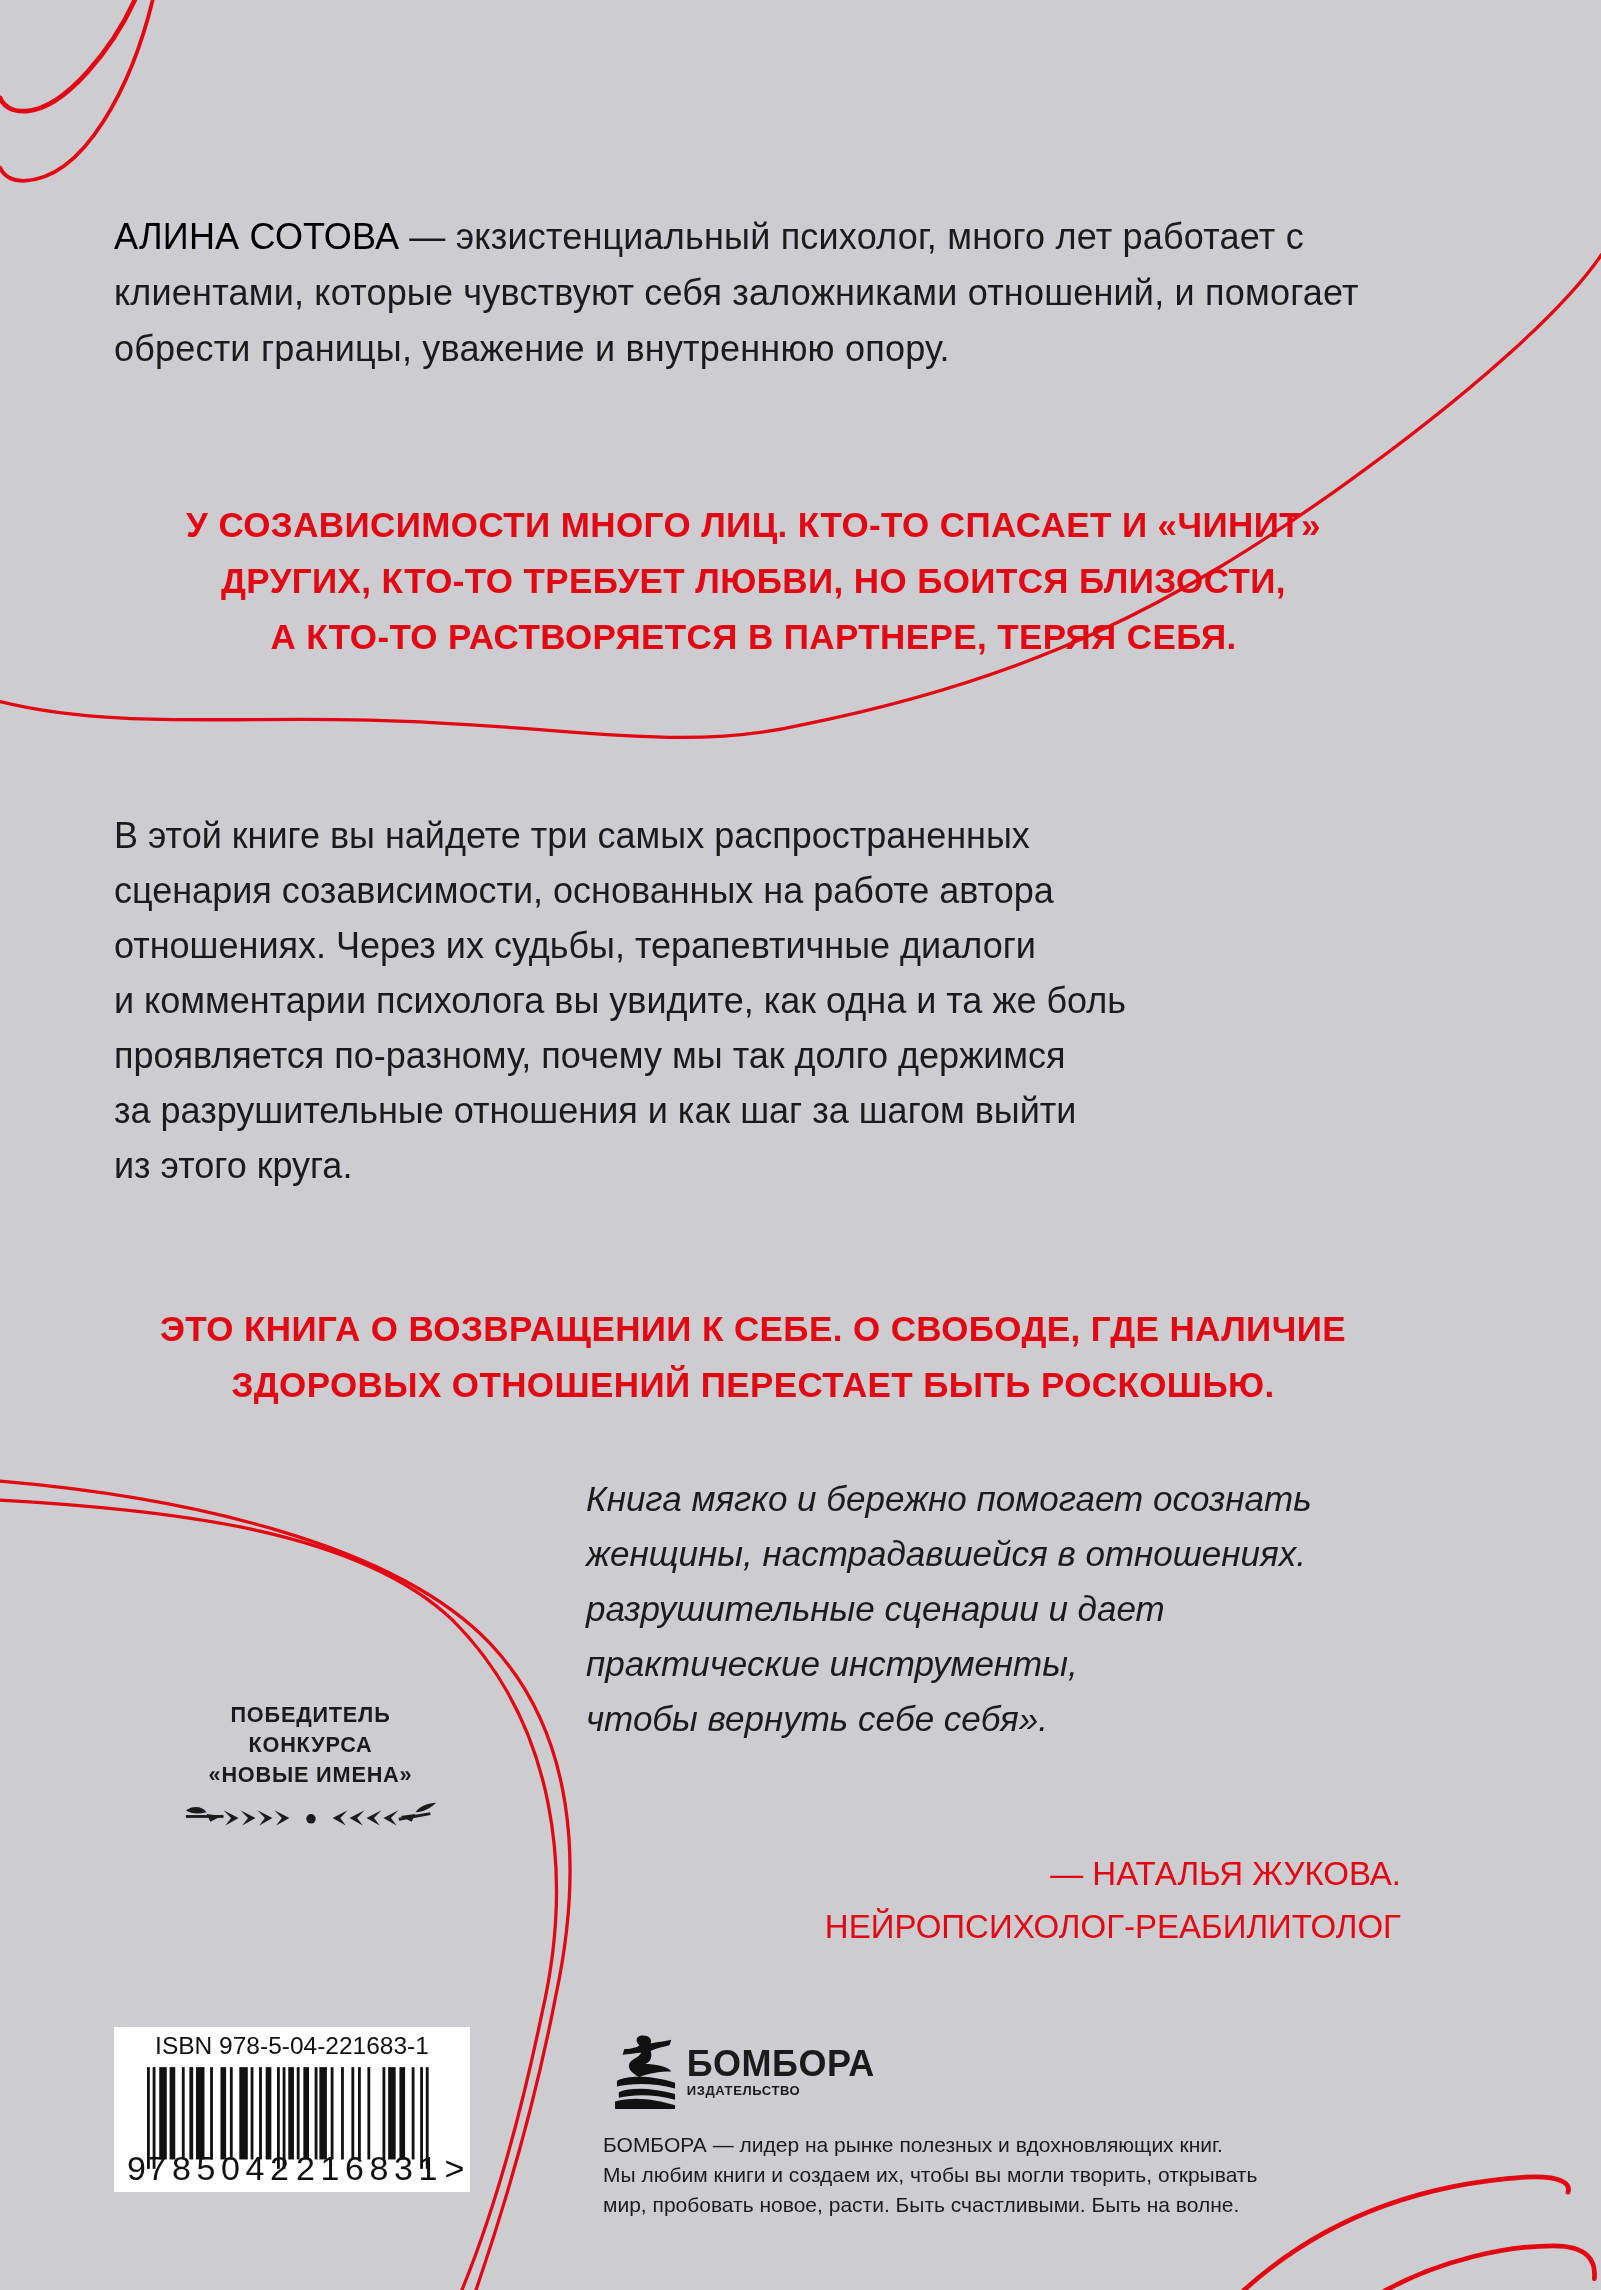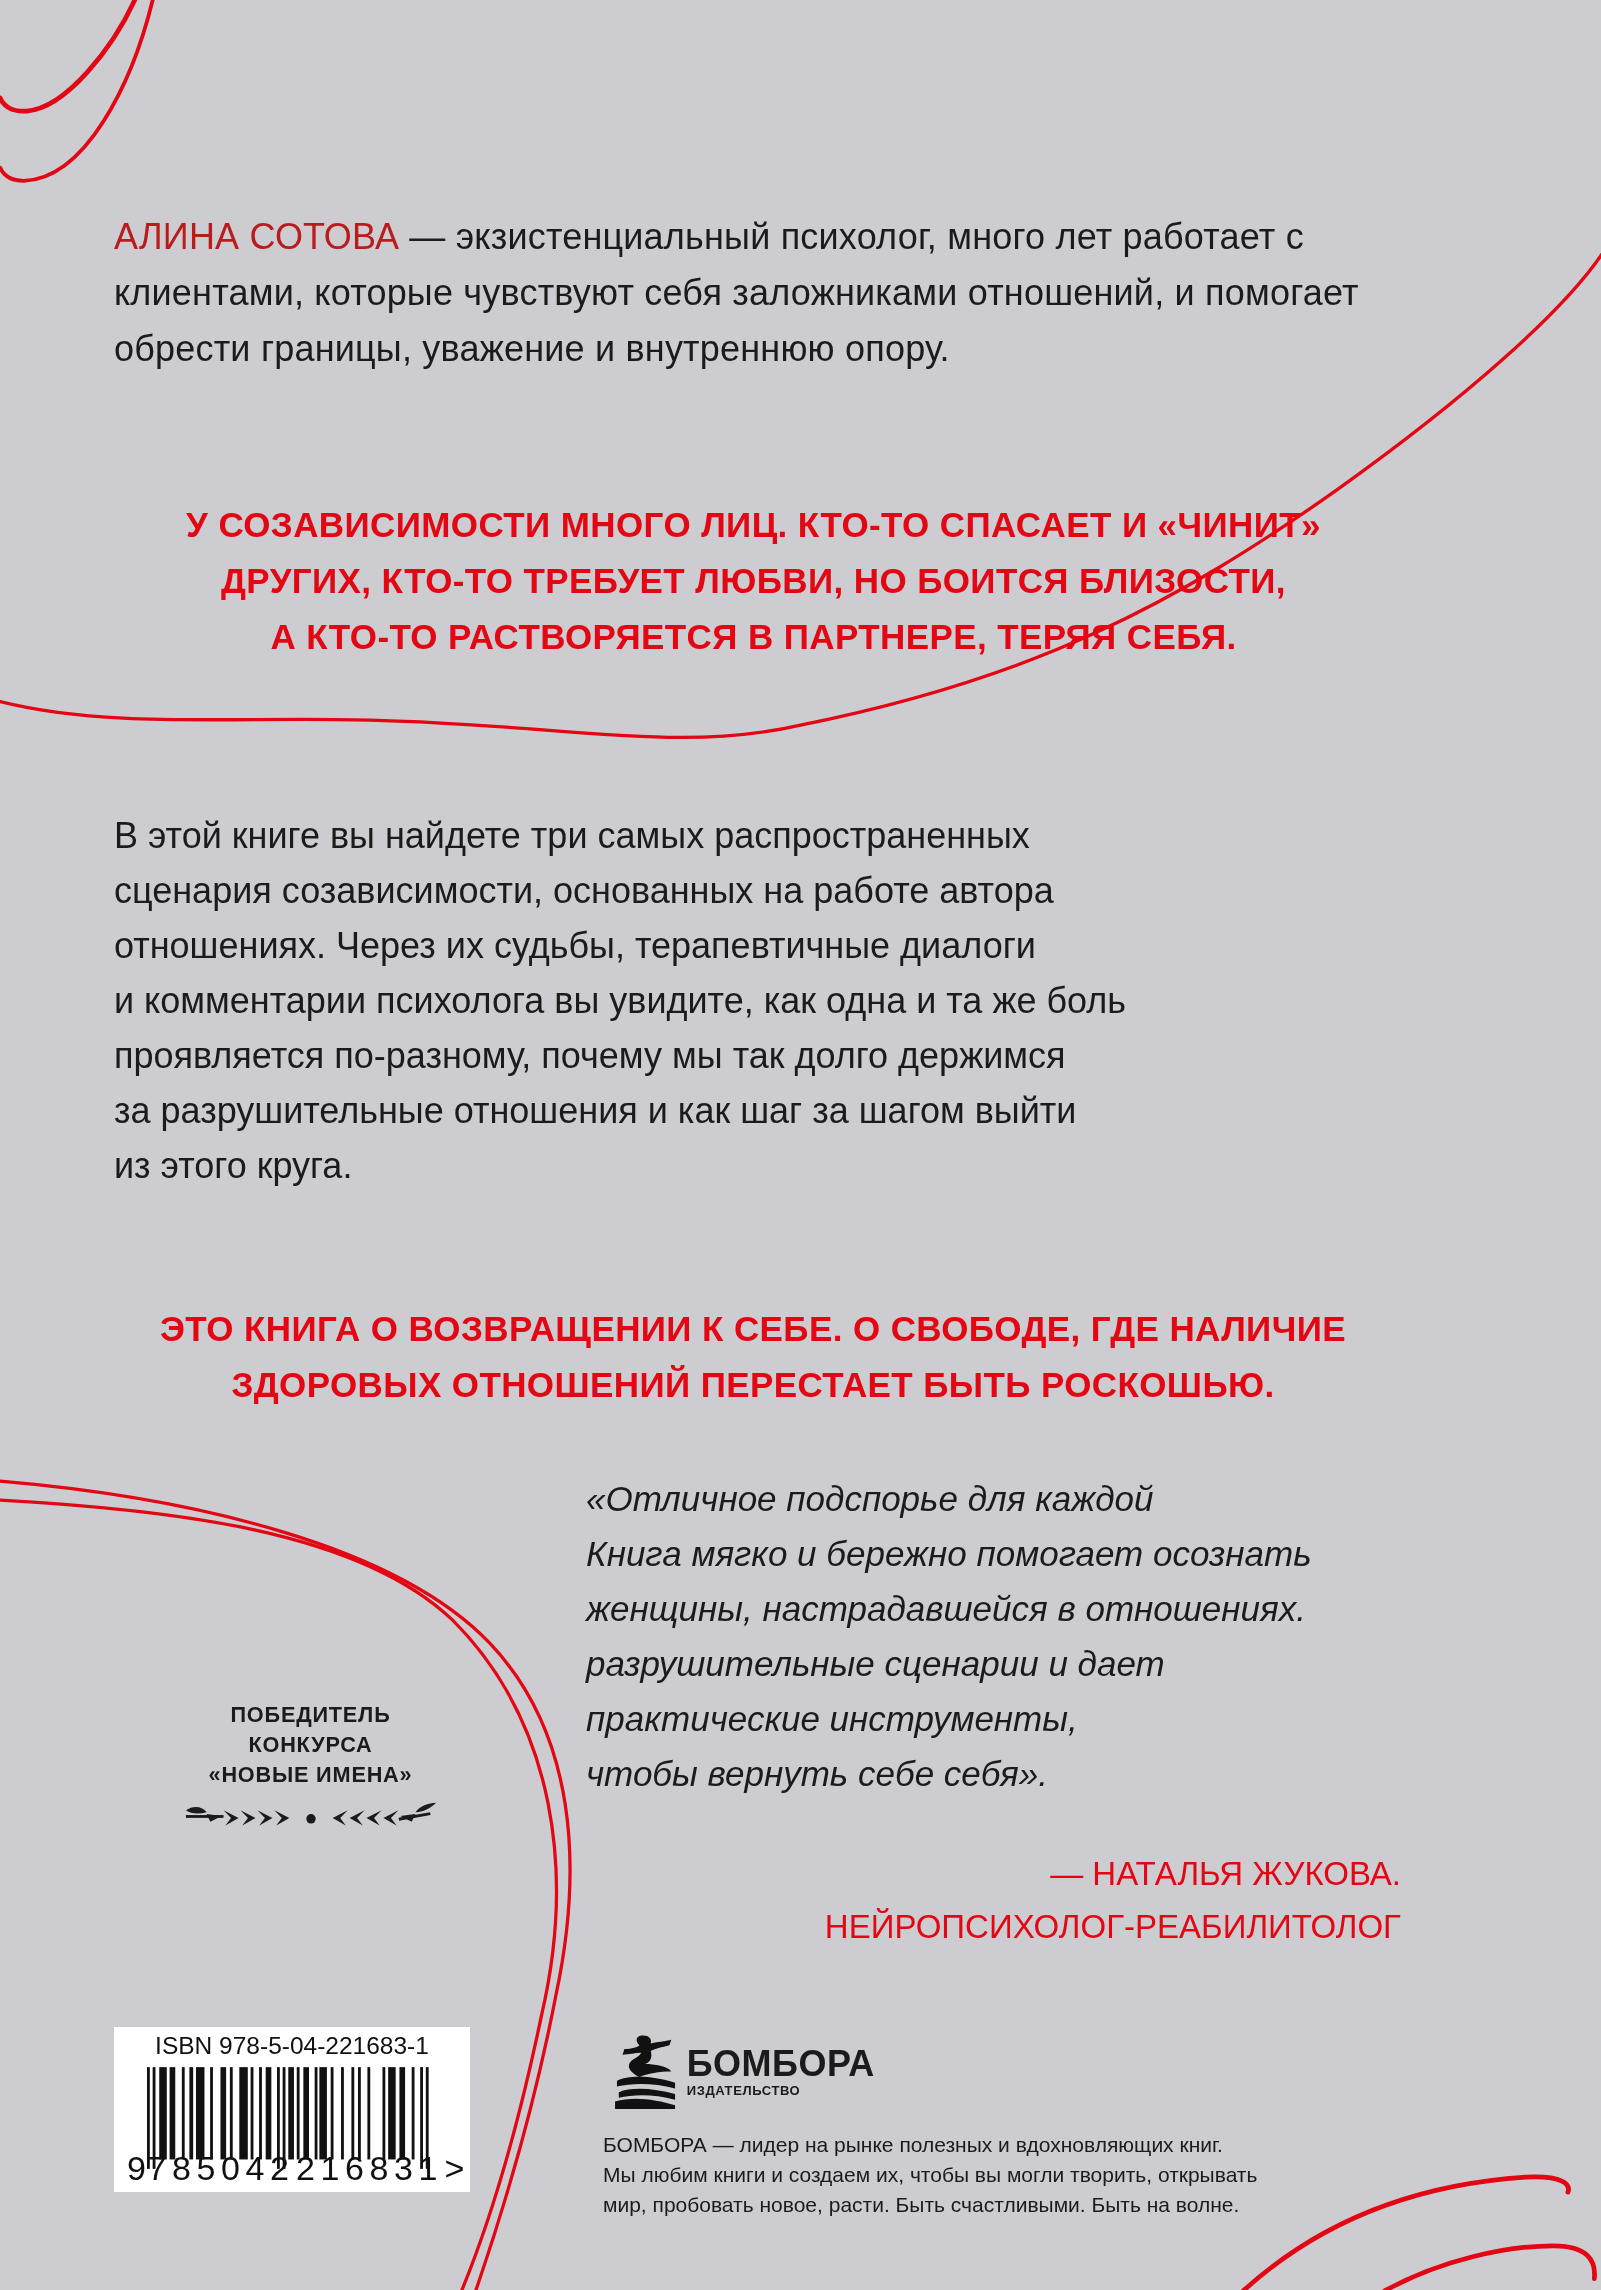--- a/index.html
+++ b/index.html
@@ -11,21 +11,21 @@
       overflow: hidden;
       font-family: "Liberation Sans", "DejaVu Sans", sans-serif;
       color: #1b1b1b;
     }
     .curves { position: absolute; left: 0; top: 0; width: 1602px; height: 2291px; pointer-events: none; }
     .block { position: absolute; }
     .author-bio {
       left: 114px; top: 209px; width: 1252px;
       font-size: 36px; line-height: 56px; letter-spacing: 0.2px;
     }
-    .author-name { color: #b91c1c; }
+    .author-name { color: #000000; }
     .tagline {
       left: 85px; top: 497px; width: 1337px;
       text-align: center; color: #e30613; font-weight: 700;
       font-size: 35px; line-height: 56px; letter-spacing: 0.4px;
     }
     .tagline span, .callout span { display: block; }
     .description {
       left: 114px; top: 808px; width: 1299px;
       font-size: 36px; line-height: 55px;
     }
@@ -110,21 +110,20 @@
   <span>за разрушительные отношения и как шаг за шагом выйти</span>
   <span>из этого круга.</span>
 </div>
 
 <div class="block callout">
   <span>ЭТО КНИГА О ВОЗВРАЩЕНИИ К СЕБЕ. О СВОБОДЕ, ГДЕ НАЛИЧИЕ</span>
   <span>ЗДОРОВЫХ ОТНОШЕНИЙ ПЕРЕСТАЕТ БЫТЬ РОСКОШЬЮ.</span>
 </div>
 
 <div class="block quote">
-  <span>«Отличное подспорье для каждой</span>
   <span>Книга мягко и бережно помогает осознать</span>
   <span>женщины, настрадавшейся в отношениях.</span>
   <span>разрушительные сценарии и дает</span>
   <span>практические инструменты,</span>
   <span>чтобы вернуть себе себя».</span>
 </div>
 
 <div class="block attribution">
   <span>— НАТАЛЬЯ ЖУКОВА.</span>
   <span>НЕЙРОПСИХОЛОГ-РЕАБИЛИТОЛОГ</span>

